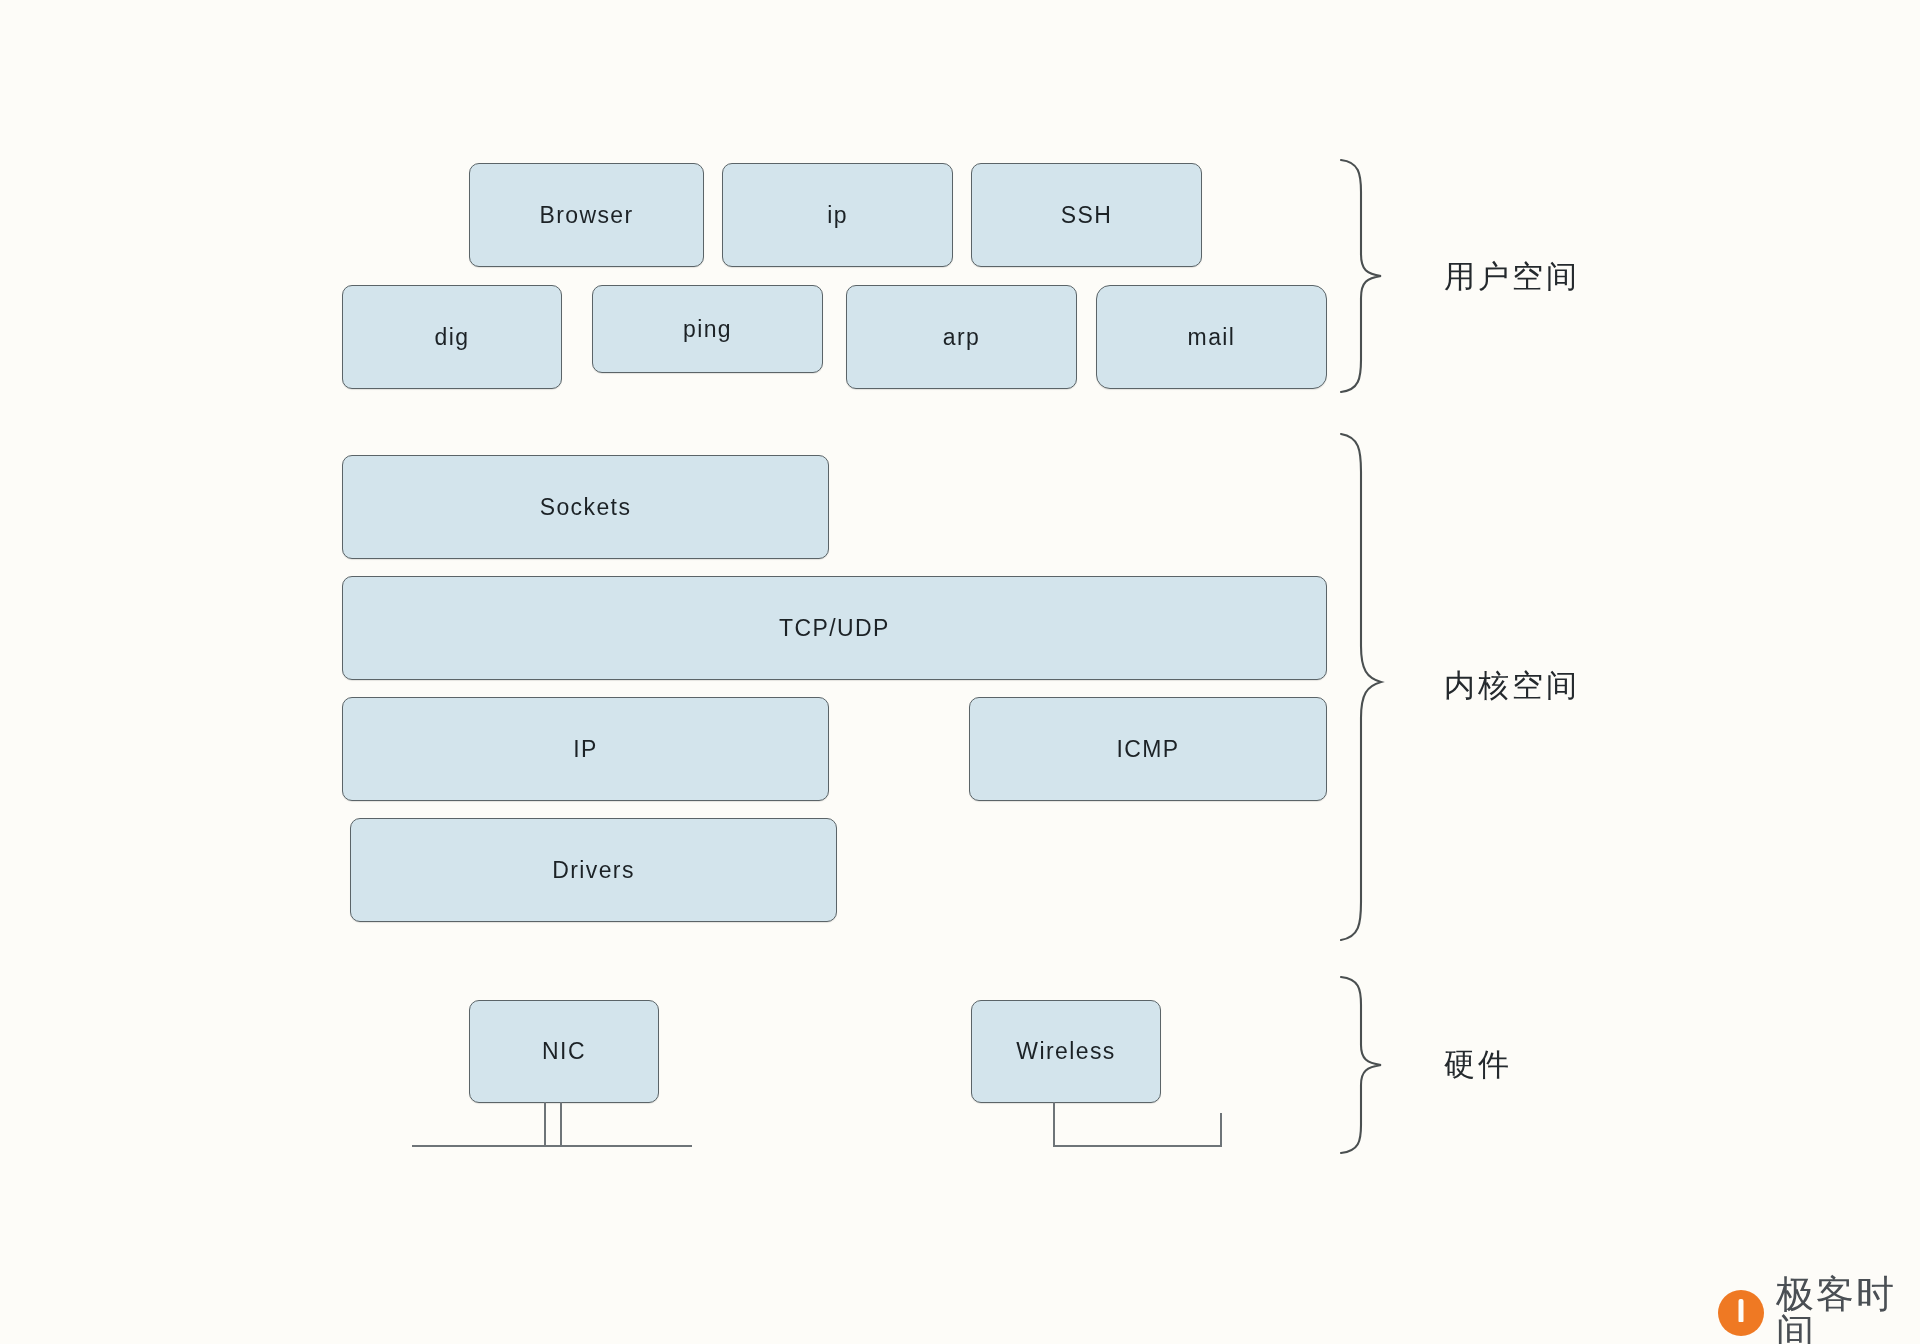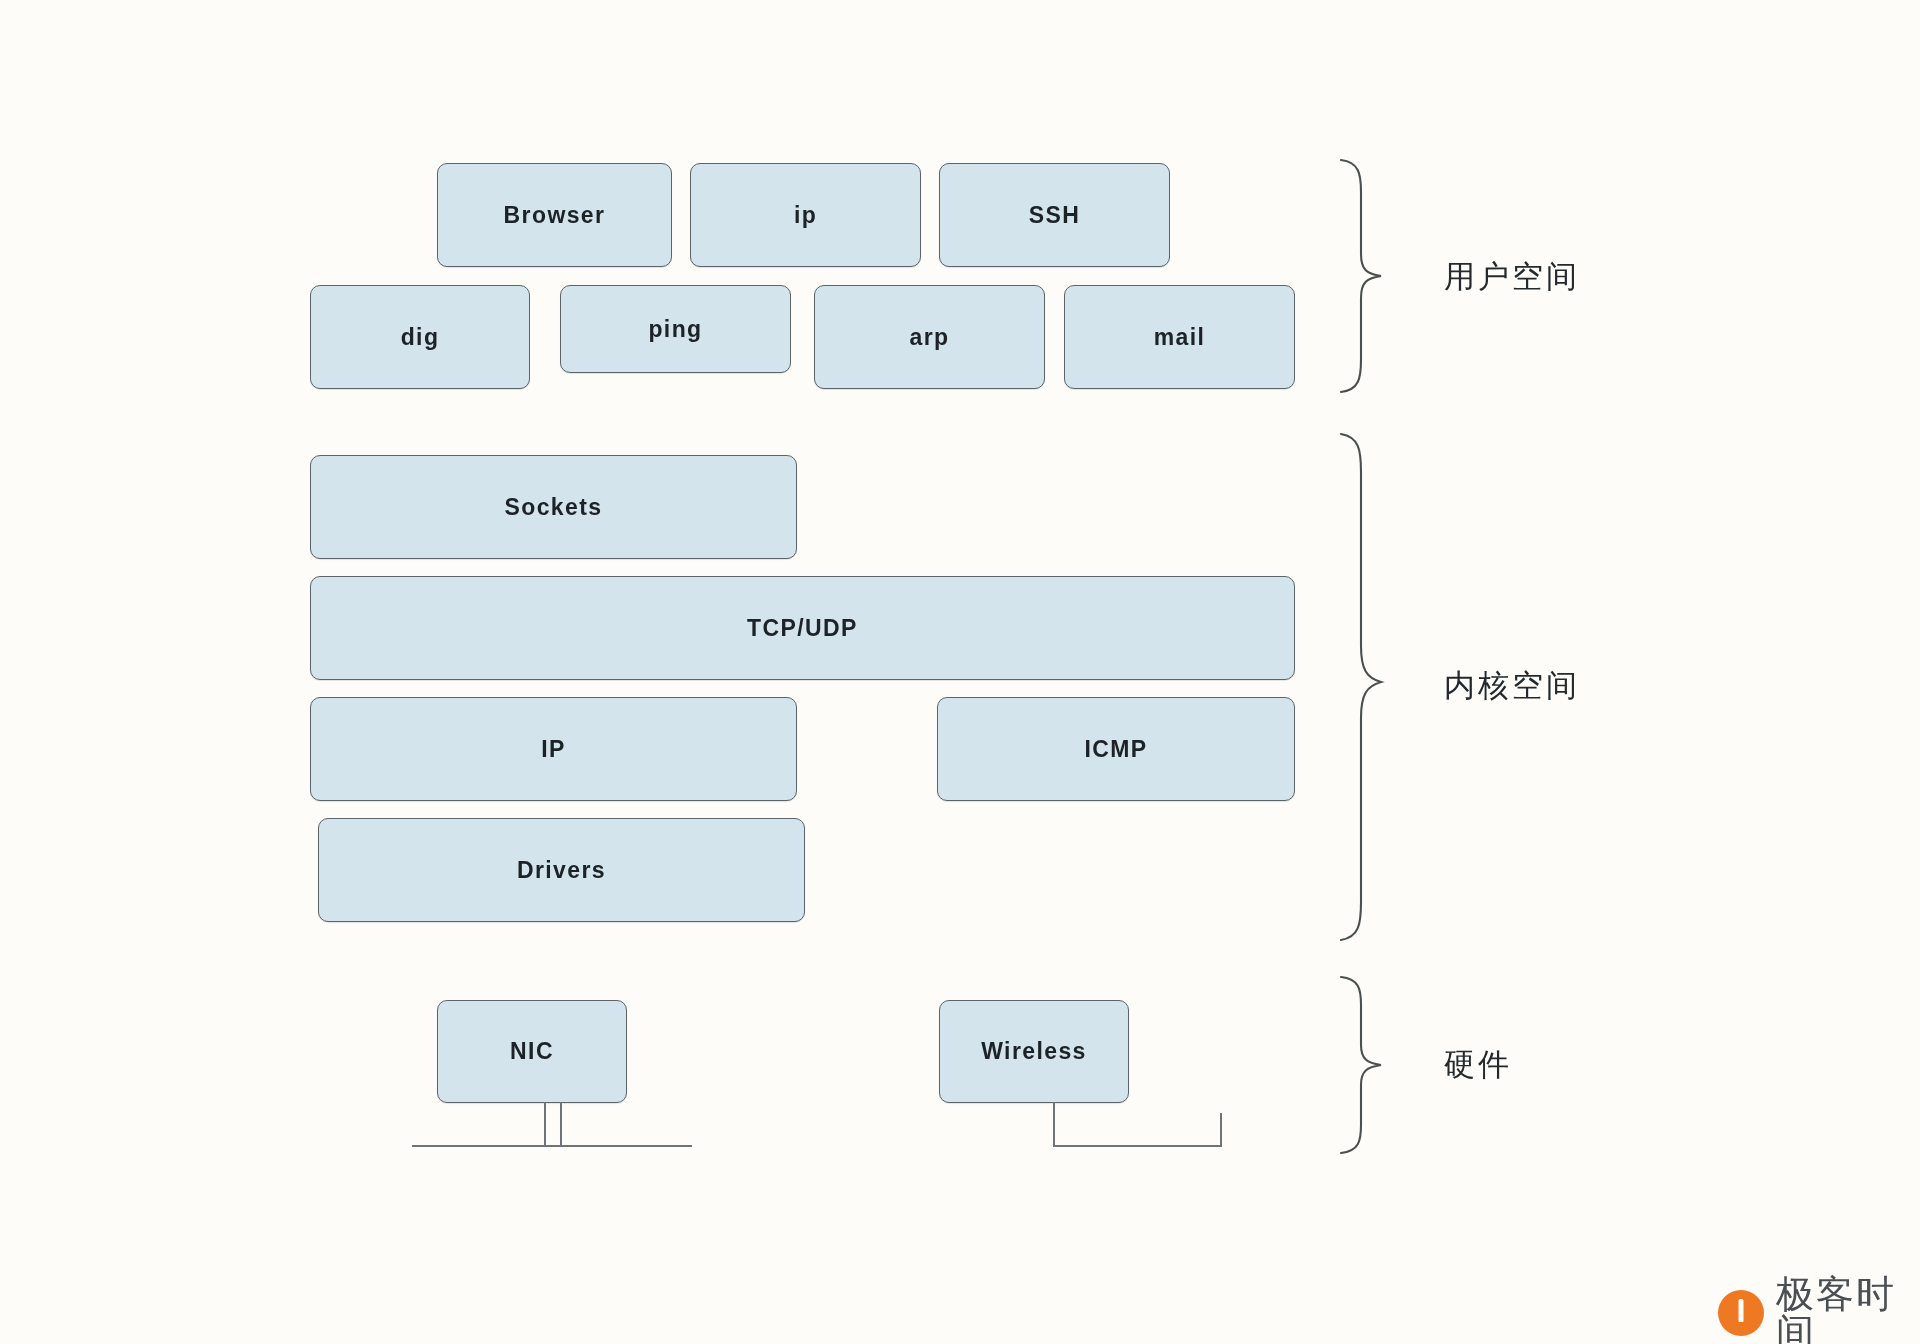--- a/index.html
+++ b/index.html
@@ -28,23 +28,24 @@
     box-sizing: border-box;
     background: #d3e4ec;
     border: 1.6px solid #5b6468;
     border-radius: 10px;
     display: flex;
     align-items: center;
     justify-content: center;
     color: #1c2226;
     font-size: 23px;
     letter-spacing: 1.4px;
-    font-weight: 700;
+    font-weight: 400;
     line-height: 1;
     box-shadow: 0 1px 1px rgba(0,0,0,0.10);
+    margin-left: 32px;
   }
 
   
   .brace {
     position: absolute;
     pointer-events: none;
   }
   .brace svg { display: block; overflow: visible; }
 
   .group-label {
@@ -113,21 +114,21 @@
 
 <div id="diagram-root">
 
   <div class="node" style="left:437px; top:163px; width:235px; height:104px;">Browser</div>
   <div class="node" style="left:690px; top:163px; width:231px; height:104px;">ip</div>
   <div class="node" style="left:939px; top:163px; width:231px; height:104px;">SSH</div>
 
   <div class="node" style="left:310px; top:285px; width:220px; height:104px;">dig</div>
   <div class="node" style="left:560px; top:285px; width:231px; height:88px;">ping</div>
   <div class="node" style="left:814px; top:285px; width:231px; height:104px;">arp</div>
-  <div class="node" style="left:1064px; top:285px; width:231px; height:104px;">mail</div>
+  <div class="node" style="left:1064px; top:285px; width:231px; height:104px;border-radius:14px;">mail</div>
 
   <div class="brace" style="left:1337px; top:158px; width:50px; height:236px;">
     <svg width="50" height="236" viewBox="0 0 50 236" fill="none">
       <path d="M4 2 C 22 4, 24 16, 24 34 L 24 96 C 24 112, 30 116, 44 118
                C 30 120, 24 124, 24 140 L 24 202 C 24 220, 22 232, 4 234" stroke="#4a4f50" stroke-width="2.1" stroke-linecap="round" fill="none"></path>
     </svg>
   </div>
   <div class="group-label" style="left:1444px; top:261px;">用户空间</div>
 
   <div class="node" style="left:310px; top:455px; width:487px; height:104px;">Sockets</div>

